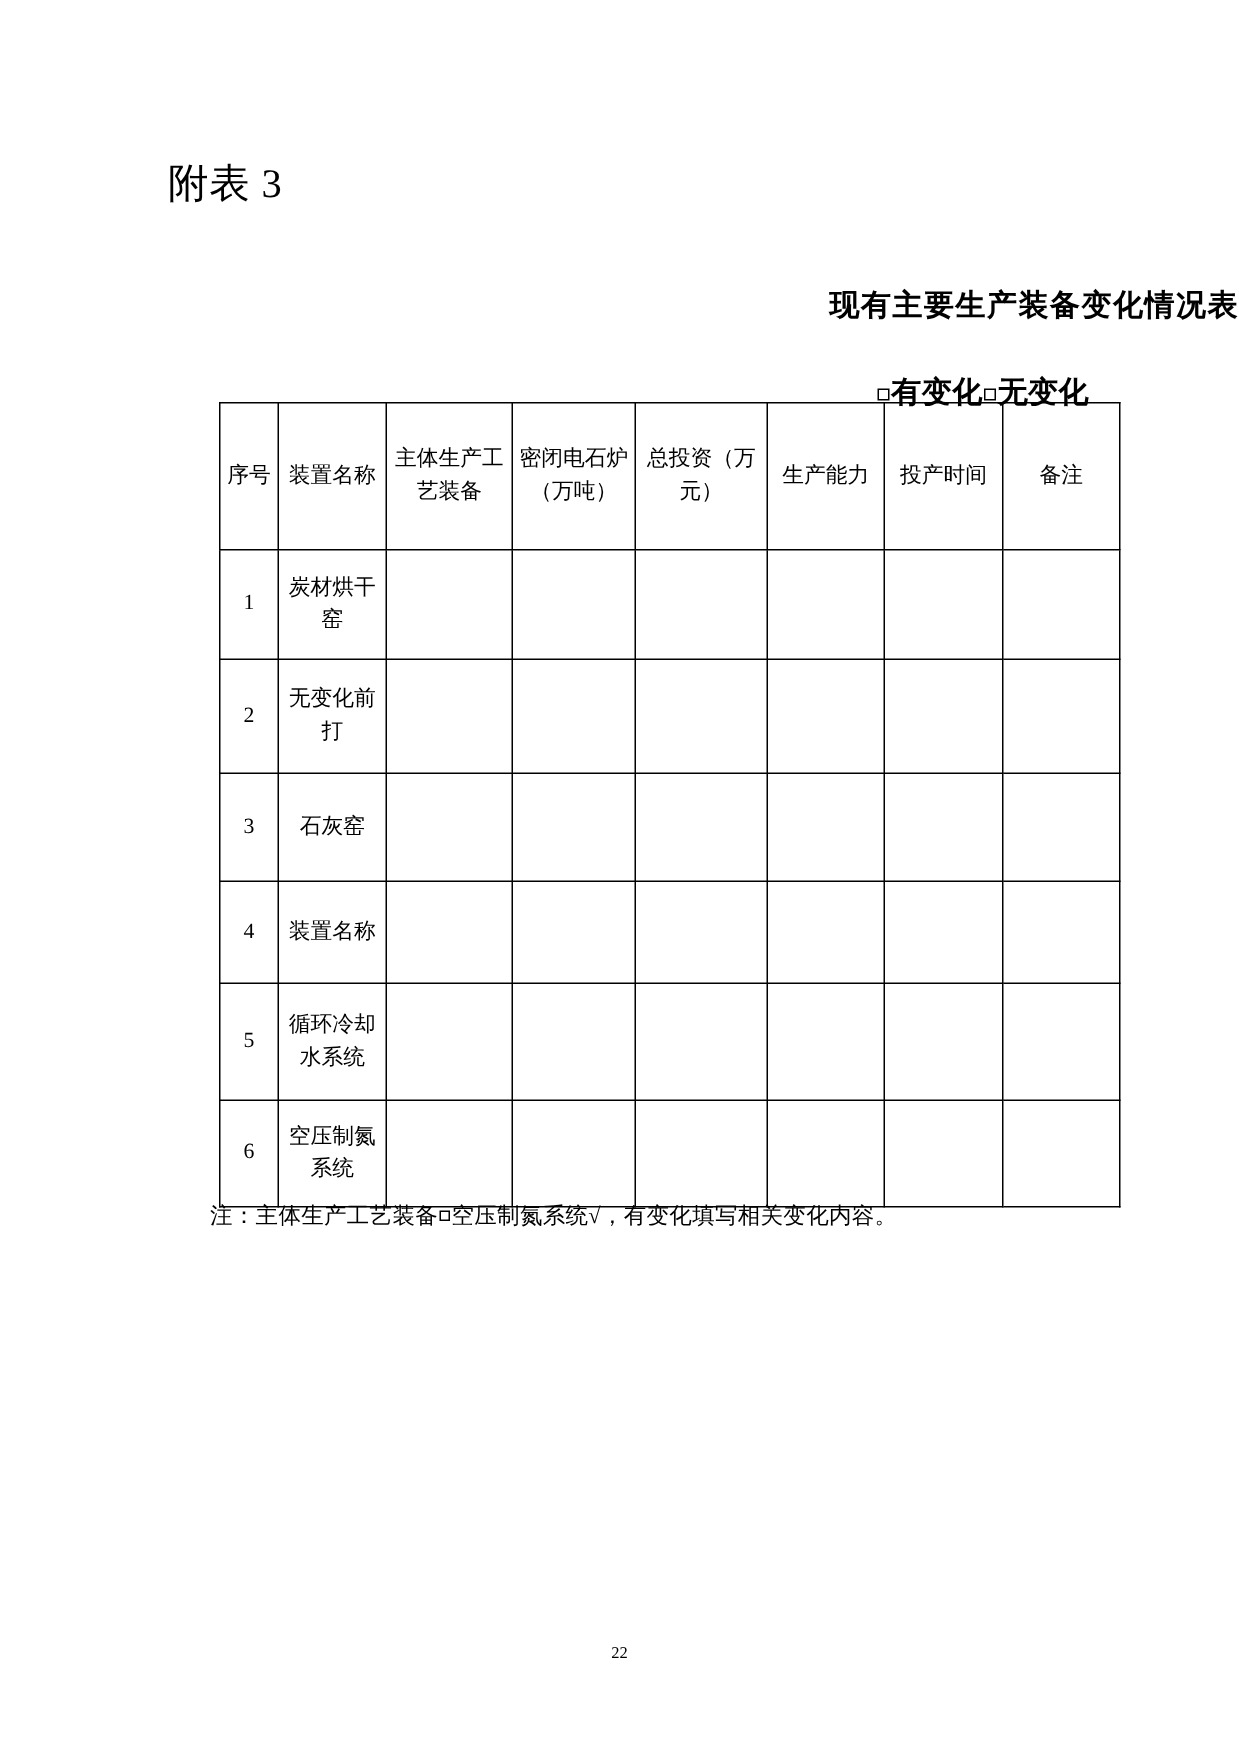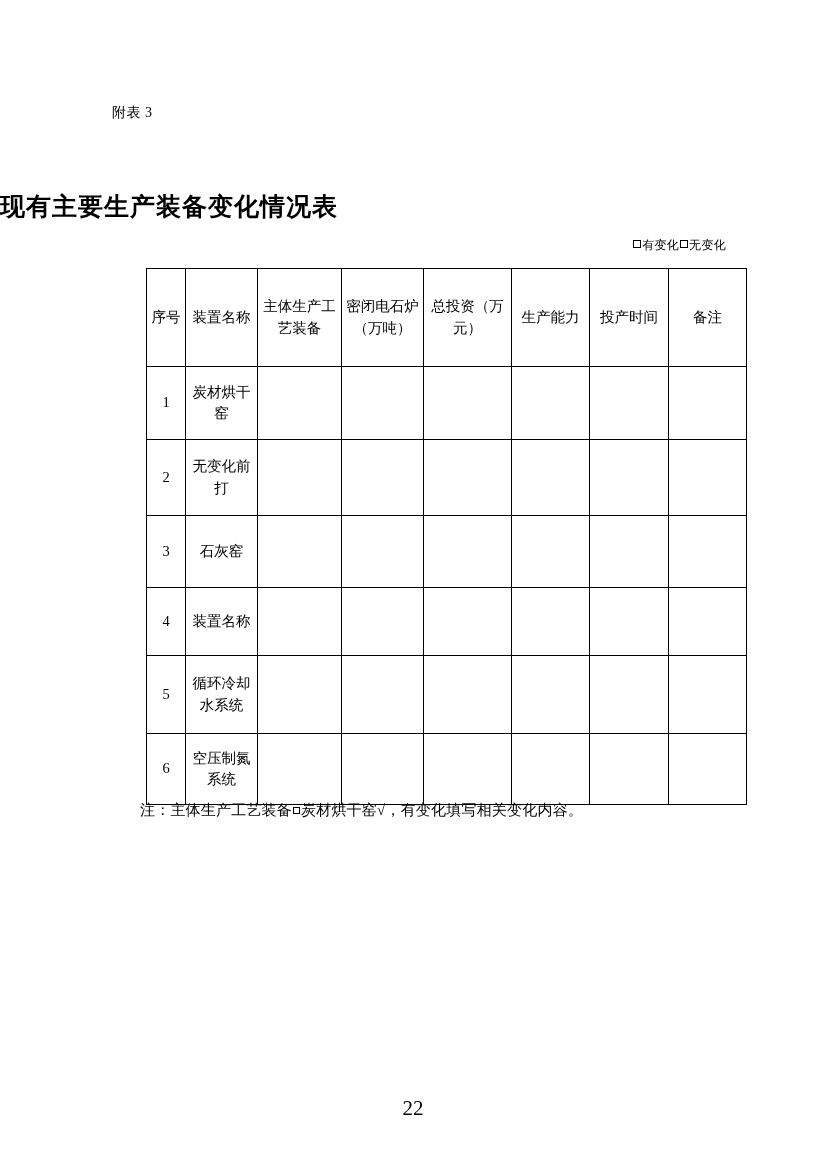--- a/index.html
+++ b/index.html
@@ -20,44 +20,44 @@
     position: relative;
     width: 826px;
     height: 1169px;
   }
 
   
   .doc-label {
     position: absolute;
     left: 112px;
     top: 104px;
-    font-size: 14px;
+    font-size: 27px;
     letter-spacing: 0.5px;
     white-space: nowrap;
   }
 
   
   .doc-heading {
     position: absolute;
     left: 0;
     top: 190px;
     width: 826px;
-    text-align: left;
-    font-size: 25px;
+    text-align: right;
+    font-size: 20px;
     font-weight: bold;
     letter-spacing: 1px;
   }
 
   
   .option-line {
     position: absolute;
     right: 100px;
-    top: 237px;
-    font-size: 12px;
-    font-weight: normal;
+    top: 248px;
+    font-size: 20px;
+    font-weight: bold;
     white-space: nowrap;
     letter-spacing: 0.3px;
   }
   .chk {
     display: inline-block;
     width: 8px;
     height: 8px;
     border: 1px solid #000;
     margin-right: 1px;
     margin-left: 1px;
@@ -123,21 +123,21 @@
     vertical-align: 1px;
   }
 
   
   .page-num {
     position: absolute;
     left: 0;
     top: 1096px;
     width: 826px;
     text-align: center;
-    font-size: 21px;
+    font-size: 11px;
   }
 </style>
 </head>
 <body>
 
 <div class="page">
 
   <div class="doc-label">附表 3</div>
 
   <div class="doc-heading">现有主要生产装备变化情况表</div>
@@ -233,18 +233,18 @@
           <td></td>
           <td></td>
           <td></td>
           <td></td>
         </tr>
       </tbody>
     </table>
   </div>
 
   <div class="footnote">
-    <span>注：主体生产工艺装备</span><span class="chk"></span><span>炭材烘干窑√，有变化填写相关变化内容。</span>
+    <span>注：主体生产工艺装备</span><span class="chk"></span><span>空压制氮系统√，有变化填写相关变化内容。</span>
   </div>
 
   <div class="page-num">22</div>
 
 </div>
 
 </body></html>

